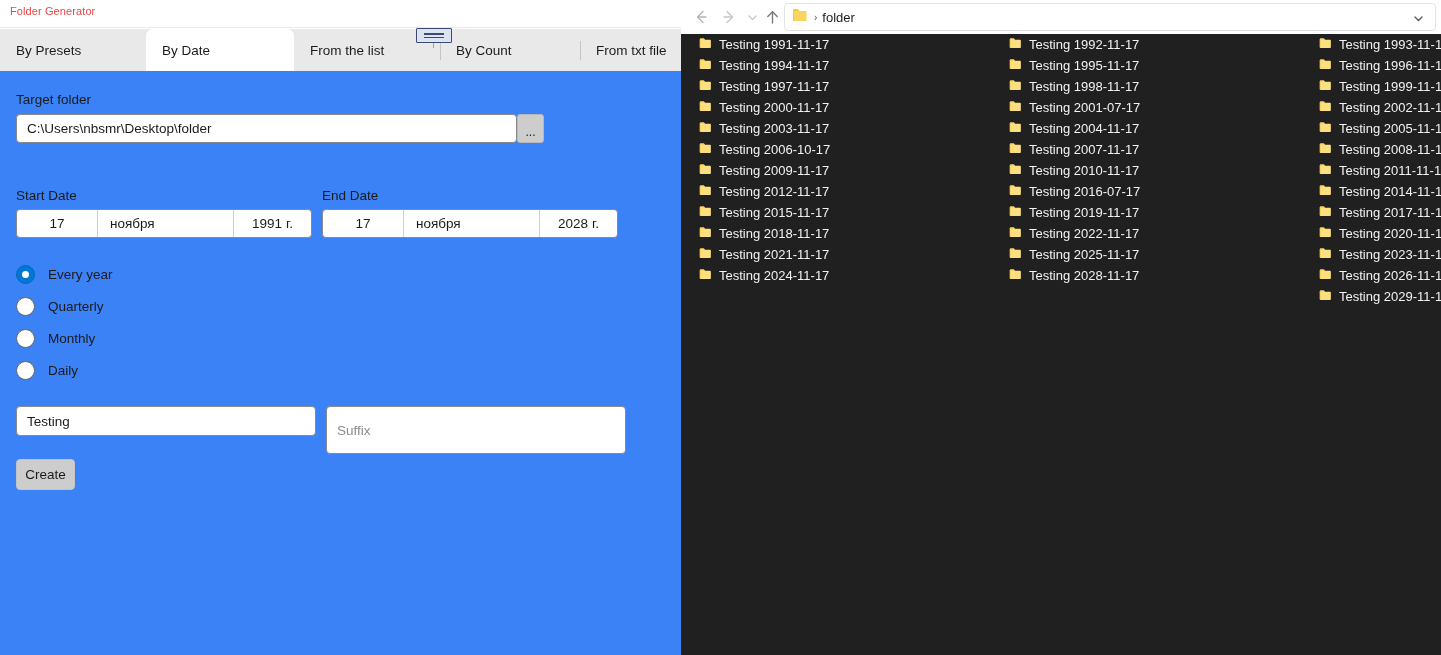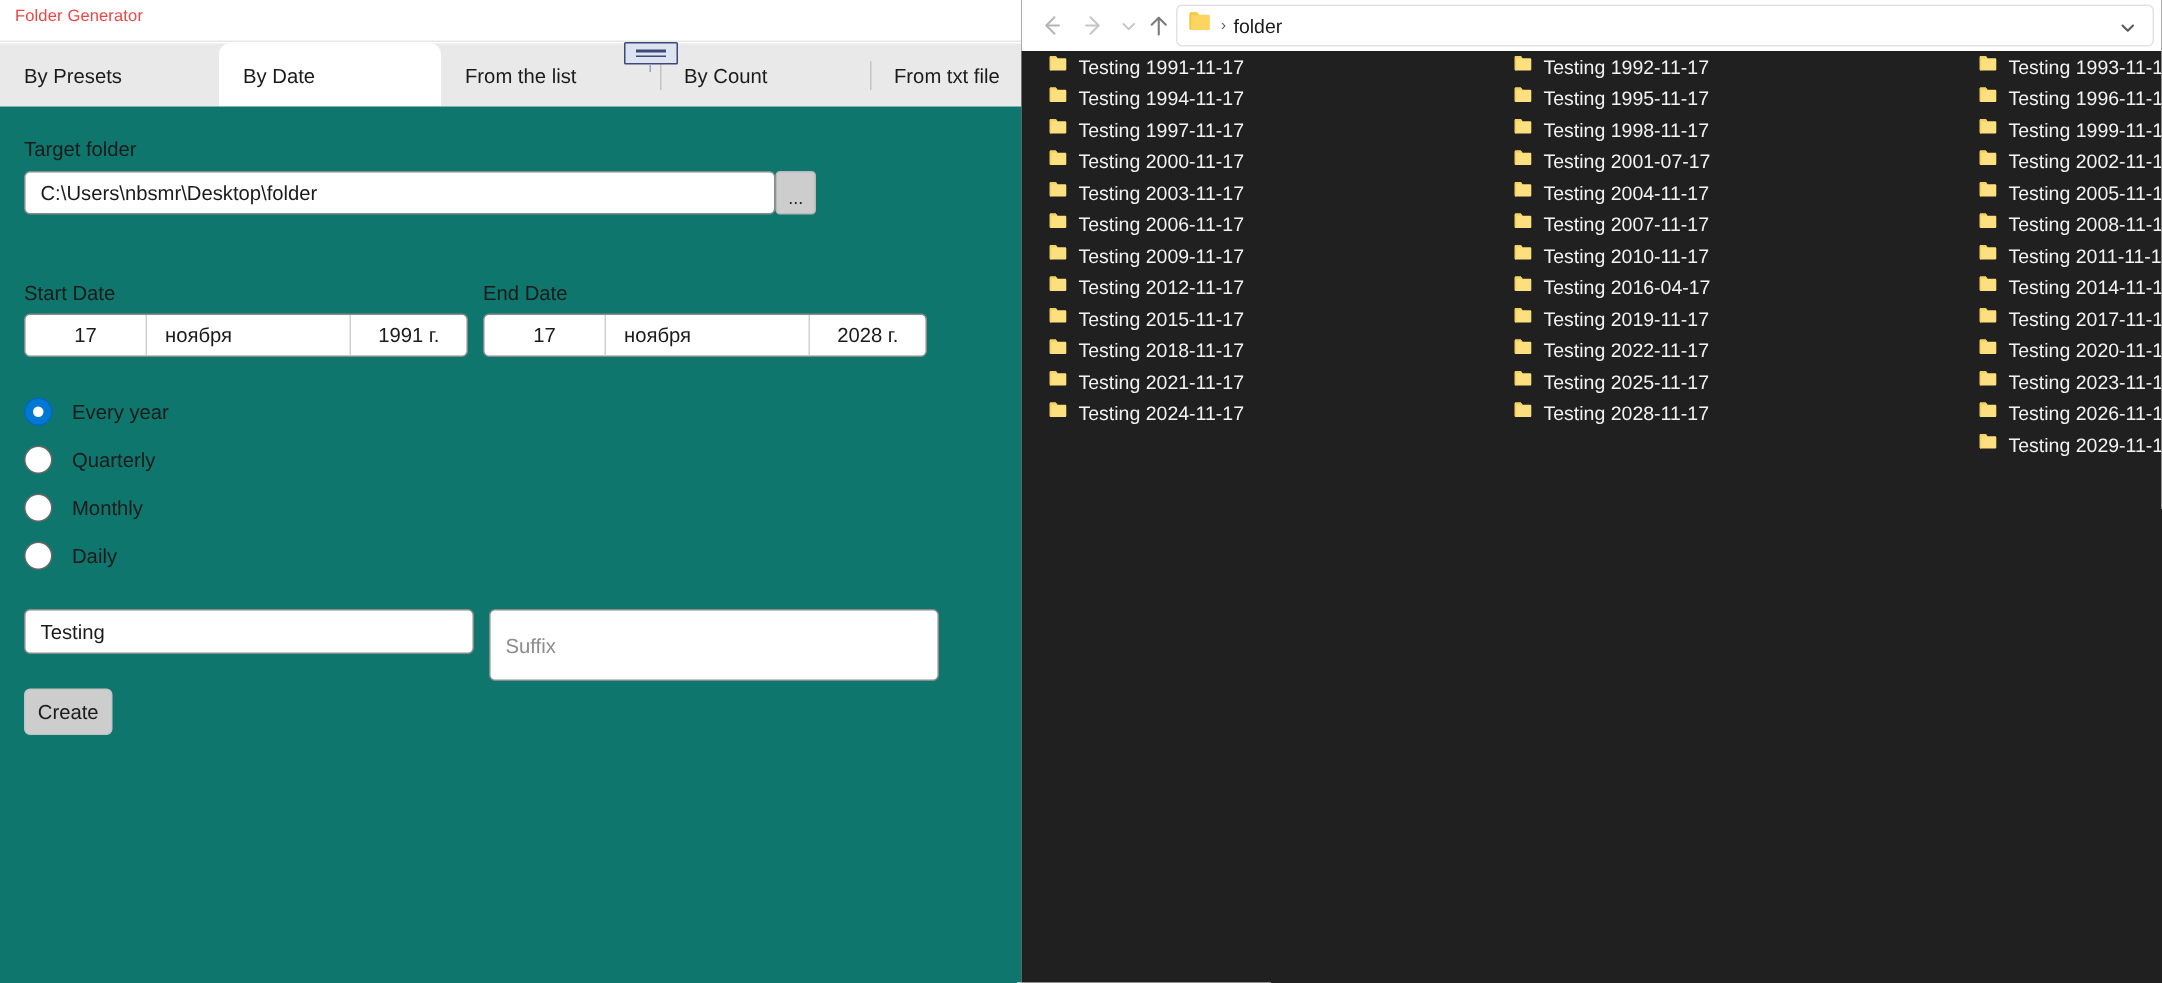--- a/index.html
+++ b/index.html
@@ -52,21 +52,21 @@
   }
   .tab-sep {
     position: absolute; top: 12px; width: 1px; height: 19px;
     background: #c4c4c4;
   }
 
   
   #app-content {
     position: absolute; left: 0; top: 71px;
     width: 681px; height: 584px;
-    background: #0f766e;
+    background: #3b82f6;
   }
   .field-label {
     position: absolute; font-size: 13.5px; color: #1b1b1b;
   }
   .txtbox {
     position: absolute;
     border: 1px solid #8a8a8a;
     border-radius: 4px;
     background: #ffffff;
     font-size: 13.5px;
@@ -402,21 +402,21 @@
                 <path d="M1 2.2 C1 1.6 1.4 1.2 2 1.2 L6 1.2 L7.4 2.9 L13.6 2.9 C14.2 2.9 14.6 3.3 14.6 3.9 L14.6 12 C14.6 12.6 14.2 13 13.6 13 L2 13 C1.4 13 1 12.6 1 12 Z" fill="#fcdf7e"></path>
                 <path d="M1 2.2 C1 1.6 1.4 1.2 2 1.2 L6 1.2 L7.4 2.9 L3.2 2.9 C2.6 2.9 2.2 3.3 2.2 3.9 L2.2 13 L2 13 C1.4 13 1 12.6 1 12 Z" fill="#f6d15c"></path>
               </svg></span>
             <span class="file-name">Testing 2003-11-17</span>
           </div>
           <div class="file-item">
             <span class="folder-ico"><svg width="13" height="13" viewBox="0 0 16 15">
                 <path d="M1 2.2 C1 1.6 1.4 1.2 2 1.2 L6 1.2 L7.4 2.9 L13.6 2.9 C14.2 2.9 14.6 3.3 14.6 3.9 L14.6 12 C14.6 12.6 14.2 13 13.6 13 L2 13 C1.4 13 1 12.6 1 12 Z" fill="#fcdf7e"></path>
                 <path d="M1 2.2 C1 1.6 1.4 1.2 2 1.2 L6 1.2 L7.4 2.9 L3.2 2.9 C2.6 2.9 2.2 3.3 2.2 3.9 L2.2 13 L2 13 C1.4 13 1 12.6 1 12 Z" fill="#f6d15c"></path>
               </svg></span>
-            <span class="file-name">Testing 2006-11-17</span>
+            <span class="file-name">Testing 2006-10-17</span>
           </div>
           <div class="file-item">
             <span class="folder-ico"><svg width="13" height="13" viewBox="0 0 16 15">
                 <path d="M1 2.2 C1 1.6 1.4 1.2 2 1.2 L6 1.2 L7.4 2.9 L13.6 2.9 C14.2 2.9 14.6 3.3 14.6 3.9 L14.6 12 C14.6 12.6 14.2 13 13.6 13 L2 13 C1.4 13 1 12.6 1 12 Z" fill="#fcdf7e"></path>
                 <path d="M1 2.2 C1 1.6 1.4 1.2 2 1.2 L6 1.2 L7.4 2.9 L3.2 2.9 C2.6 2.9 2.2 3.3 2.2 3.9 L2.2 13 L2 13 C1.4 13 1 12.6 1 12 Z" fill="#f6d15c"></path>
               </svg></span>
             <span class="file-name">Testing 2009-11-17</span>
           </div>
           <div class="file-item">
             <span class="folder-ico"><svg width="13" height="13" viewBox="0 0 16 15">
@@ -502,21 +502,21 @@
                 <path d="M1 2.2 C1 1.6 1.4 1.2 2 1.2 L6 1.2 L7.4 2.9 L13.6 2.9 C14.2 2.9 14.6 3.3 14.6 3.9 L14.6 12 C14.6 12.6 14.2 13 13.6 13 L2 13 C1.4 13 1 12.6 1 12 Z" fill="#fcdf7e"></path>
                 <path d="M1 2.2 C1 1.6 1.4 1.2 2 1.2 L6 1.2 L7.4 2.9 L3.2 2.9 C2.6 2.9 2.2 3.3 2.2 3.9 L2.2 13 L2 13 C1.4 13 1 12.6 1 12 Z" fill="#f6d15c"></path>
               </svg></span>
             <span class="file-name">Testing 2010-11-17</span>
           </div>
           <div class="file-item">
             <span class="folder-ico"><svg width="13" height="13" viewBox="0 0 16 15">
                 <path d="M1 2.2 C1 1.6 1.4 1.2 2 1.2 L6 1.2 L7.4 2.9 L13.6 2.9 C14.2 2.9 14.6 3.3 14.6 3.9 L14.6 12 C14.6 12.6 14.2 13 13.6 13 L2 13 C1.4 13 1 12.6 1 12 Z" fill="#fcdf7e"></path>
                 <path d="M1 2.2 C1 1.6 1.4 1.2 2 1.2 L6 1.2 L7.4 2.9 L3.2 2.9 C2.6 2.9 2.2 3.3 2.2 3.9 L2.2 13 L2 13 C1.4 13 1 12.6 1 12 Z" fill="#f6d15c"></path>
               </svg></span>
-            <span class="file-name">Testing 2016-04-17</span>
+            <span class="file-name">Testing 2016-07-17</span>
           </div>
           <div class="file-item">
             <span class="folder-ico"><svg width="13" height="13" viewBox="0 0 16 15">
                 <path d="M1 2.2 C1 1.6 1.4 1.2 2 1.2 L6 1.2 L7.4 2.9 L13.6 2.9 C14.2 2.9 14.6 3.3 14.6 3.9 L14.6 12 C14.6 12.6 14.2 13 13.6 13 L2 13 C1.4 13 1 12.6 1 12 Z" fill="#fcdf7e"></path>
                 <path d="M1 2.2 C1 1.6 1.4 1.2 2 1.2 L6 1.2 L7.4 2.9 L3.2 2.9 C2.6 2.9 2.2 3.3 2.2 3.9 L2.2 13 L2 13 C1.4 13 1 12.6 1 12 Z" fill="#f6d15c"></path>
               </svg></span>
             <span class="file-name">Testing 2019-11-17</span>
           </div>
           <div class="file-item">
             <span class="folder-ico"><svg width="13" height="13" viewBox="0 0 16 15">

